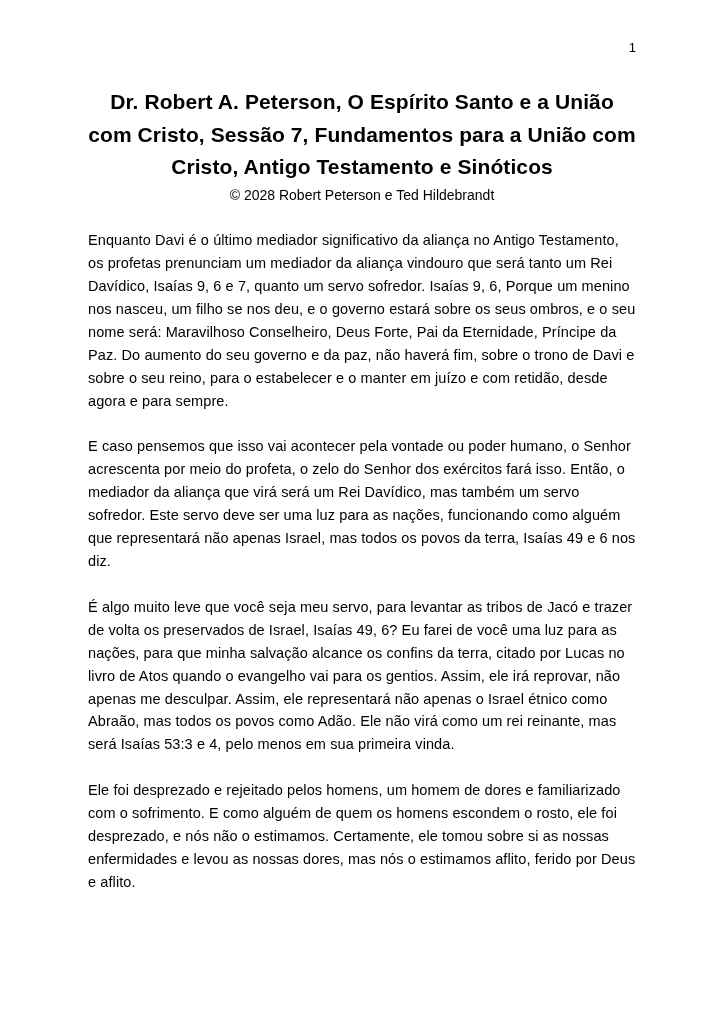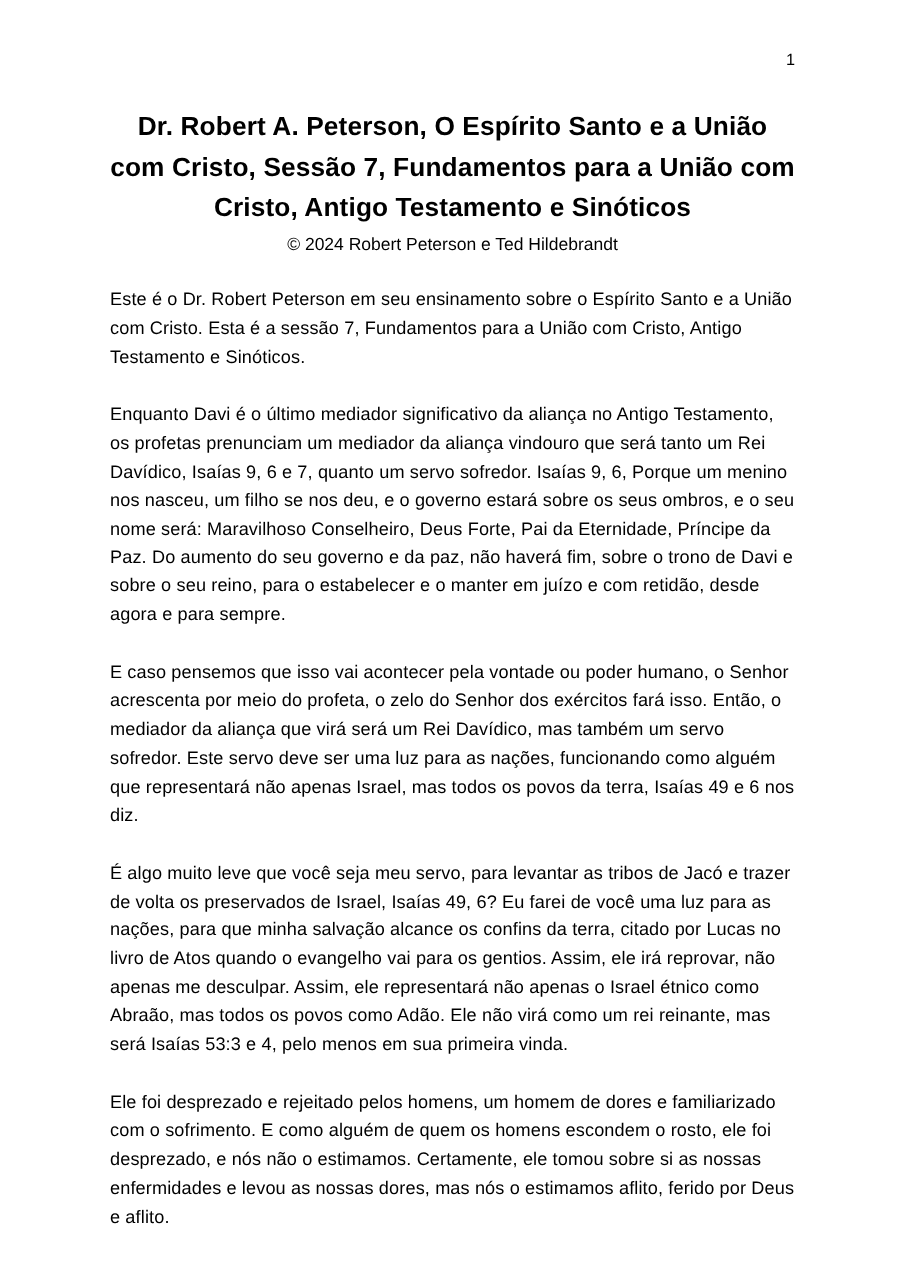--- a/index.html
+++ b/index.html
@@ -57,23 +57,22 @@
 </style>
 </head>
 <body>
 
 <div class="page">
   <div class="page-number">1</div>
 
   <div class="content">
     <h1 class="doc-title">Dr. Robert A. Peterson, O Espírito Santo e a União com Cristo, Sessão 7, Fundamentos para a União com Cristo, Antigo Testamento e Sinóticos</h1>
 
-    <div class="copyright">© 2024 Robert Peterson e Ted Hildebrandt</div>
+    <div class="copyright">© 2028 Robert Peterson e Ted Hildebrandt</div>
 
     <div class="body-text">
-      <p>Este é o Dr. Robert Peterson em seu ensinamento sobre o Espírito Santo e a União com Cristo. Esta é a sessão 7, Fundamentos para a União com Cristo, Antigo Testamento e Sinóticos.</p>
       <p>Enquanto Davi é o último mediador significativo da aliança no Antigo Testamento, os profetas prenunciam um mediador da aliança vindouro que será tanto um Rei Davídico, Isaías 9, 6 e 7, quanto um servo sofredor. Isaías 9, 6, Porque um menino nos nasceu, um filho se nos deu, e o governo estará sobre os seus ombros, e o seu nome será: Maravilhoso Conselheiro, Deus Forte, Pai da Eternidade, Príncipe da Paz. Do aumento do seu governo e da paz, não haverá fim, sobre o trono de Davi e sobre o seu reino, para o estabelecer e o manter em juízo e com retidão, desde agora e para sempre.</p>
       <p>E caso pensemos que isso vai acontecer pela vontade ou poder humano, o Senhor acrescenta por meio do profeta, o zelo do Senhor dos exércitos fará isso. Então, o mediador da aliança que virá será um Rei Davídico, mas também um servo sofredor. Este servo deve ser uma luz para as nações, funcionando como alguém que representará não apenas Israel, mas todos os povos da terra, Isaías 49 e 6 nos diz.</p>
       <p>É algo muito leve que você seja meu servo, para levantar as tribos de Jacó e trazer de volta os preservados de Israel, Isaías 49, 6? Eu farei de você uma luz para as nações, para que minha salvação alcance os confins da terra, citado por Lucas no livro de Atos quando o evangelho vai para os gentios. Assim, ele irá reprovar, não apenas me desculpar. Assim, ele representará não apenas o Israel étnico como Abraão, mas todos os povos como Adão. Ele não virá como um rei reinante, mas será Isaías 53:3 e 4, pelo menos em sua primeira vinda.</p>
       <p>Ele foi desprezado e rejeitado pelos homens, um homem de dores e familiarizado com o sofrimento. E como alguém de quem os homens escondem o rosto, ele foi desprezado, e nós não o estimamos. Certamente, ele tomou sobre si as nossas enfermidades e levou as nossas dores, mas nós o estimamos aflito, ferido por Deus e aflito.</p>
     </div>
   </div>
 </div>
 
 </body></html>

